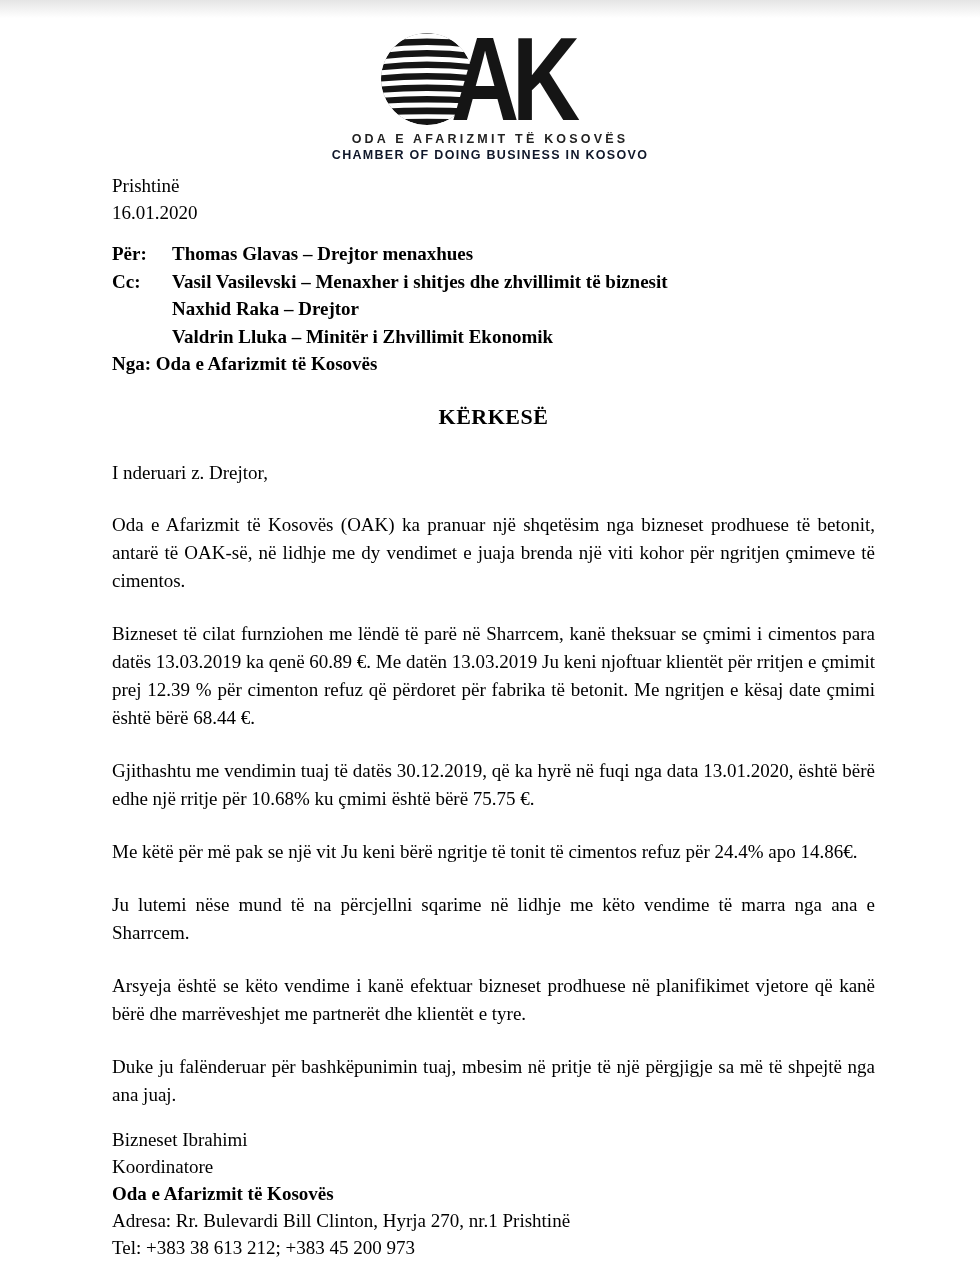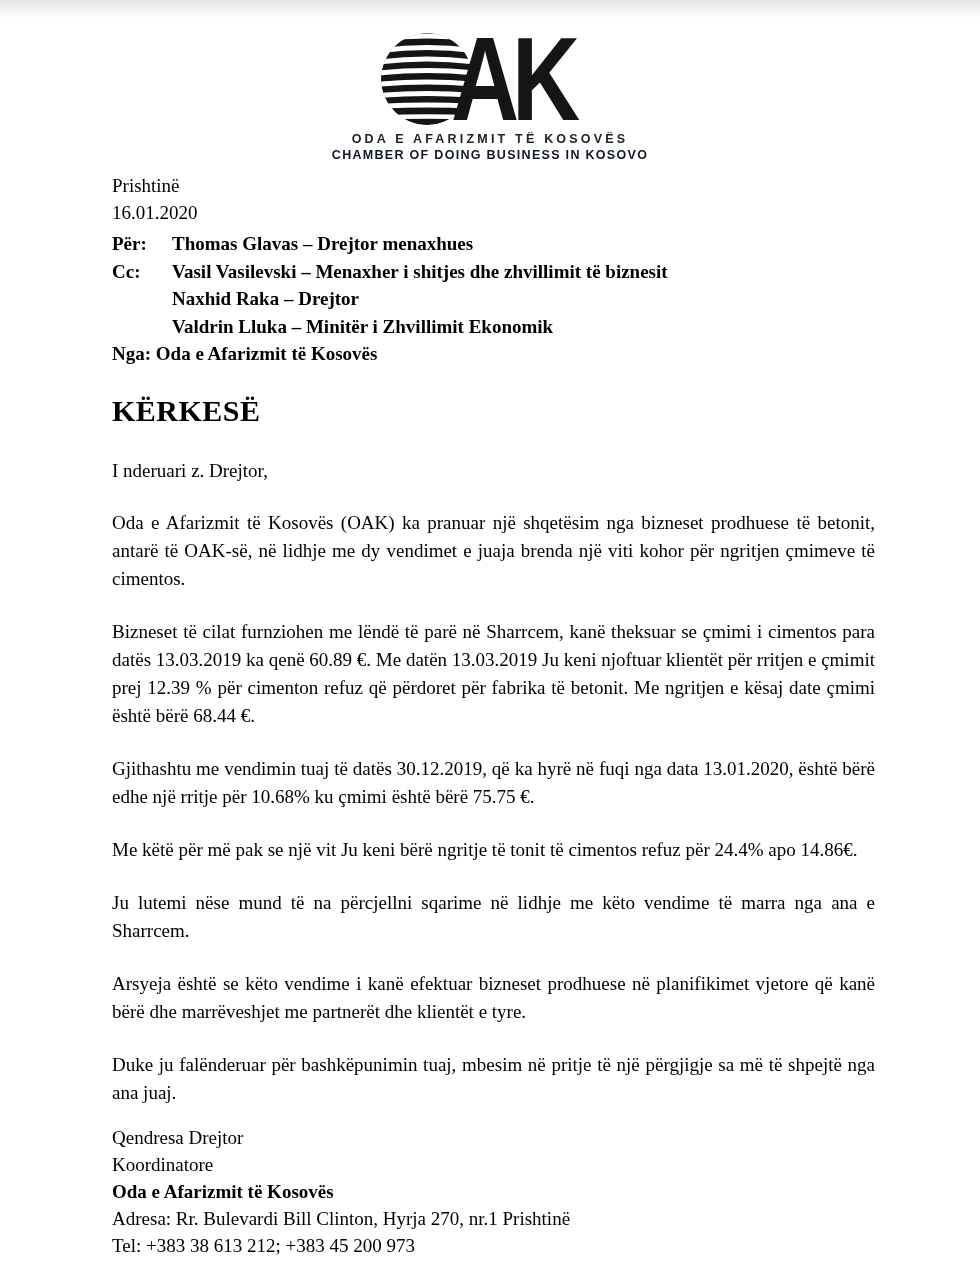--- a/index.html
+++ b/index.html
@@ -58,27 +58,28 @@
     color: #0f172a;
     margin-top: 2px;
   }
   
   .content { margin: 0 105px 0 112px; }
   .dateblock {
     text-align: left;
     line-height: 27px;
     margin-top: 10px;
   }
-  .recipients { margin-top: 4px; }
+  .recipients { margin-top: 14px; }
   .rcp-row { display: flex; line-height: 27.5px; font-weight: bold; }
   .rcp-lbl { width: 60px; flex: 0 0 60px; }
   .from-line { font-weight: bold; line-height: 27px; }
   .doc-title {
+    text-align: center;
     font-weight: bold;
-    font-size: 30px;
+    font-size: 22px;
     letter-spacing: 0.5px;
     margin-top: 27px;
   }
   .salutation { margin-top: 29px; line-height: 27px; }
   .para {
     margin: 25px 0 0 0;
     line-height: 28px;
     text-align: justify;
   }
   .closing { margin-top: 17px; line-height: 27px; }
@@ -152,21 +153,21 @@
 
     <p class="para">Oda e Afarizmit të Kosovës (OAK) ka pranuar një shqetësim nga bizneset prodhuese të betonit, antarë të OAK-së, në lidhje me dy vendimet e juaja brenda një viti kohor për ngritjen çmimeve të cimentos.</p>
     <p class="para">Bizneset të cilat furnziohen me lëndë të parë në Sharrcem, kanë theksuar se çmimi i cimentos para datës 13.03.2019 ka qenë 60.89 €. Me datën 13.03.2019 Ju keni njoftuar klientët për rritjen e çmimit prej 12.39 % për cimenton refuz që përdoret për fabrika të betonit. Me ngritjen e kësaj date çmimi është bërë 68.44 €.</p>
     <p class="para">Gjithashtu me vendimin tuaj të datës 30.12.2019, që ka hyrë në fuqi nga data 13.01.2020, është bërë edhe një rritje për 10.68% ku çmimi është bërë 75.75 €.</p>
     <p class="para">Me këtë për më pak se një vit Ju keni bërë ngritje të tonit të cimentos refuz për 24.4% apo 14.86€.</p>
     <p class="para">Ju lutemi nëse mund të na përcjellni sqarime në lidhje me këto vendime të marra nga ana e Sharrcem.</p>
     <p class="para">Arsyeja është se këto vendime i kanë efektuar bizneset prodhuese në planifikimet vjetore që kanë bërë dhe marrëveshjet me partnerët dhe klientët e tyre.</p>
     <p class="para">Duke ju falënderuar për bashkëpunimin tuaj, mbesim në pritje të një përgjigje sa më të shpejtë nga ana juaj.</p>
 
     <div class="closing">
-      <div>Qendresa Drejtor</div>
+      <div>Bizneset Ibrahimi</div>
       <div>Koordinatore</div>
       <div class="org-bold">Oda e Afarizmit të Kosovës</div>
       <div>Adresa: Rr. Bulevardi Bill Clinton, Hyrja 270, nr.1 Prishtinë</div>
       <div>Tel: +383 38 613 212; +383 45 200 973</div>
     </div>
   </div>
 
 </div>
 
 </body></html>

